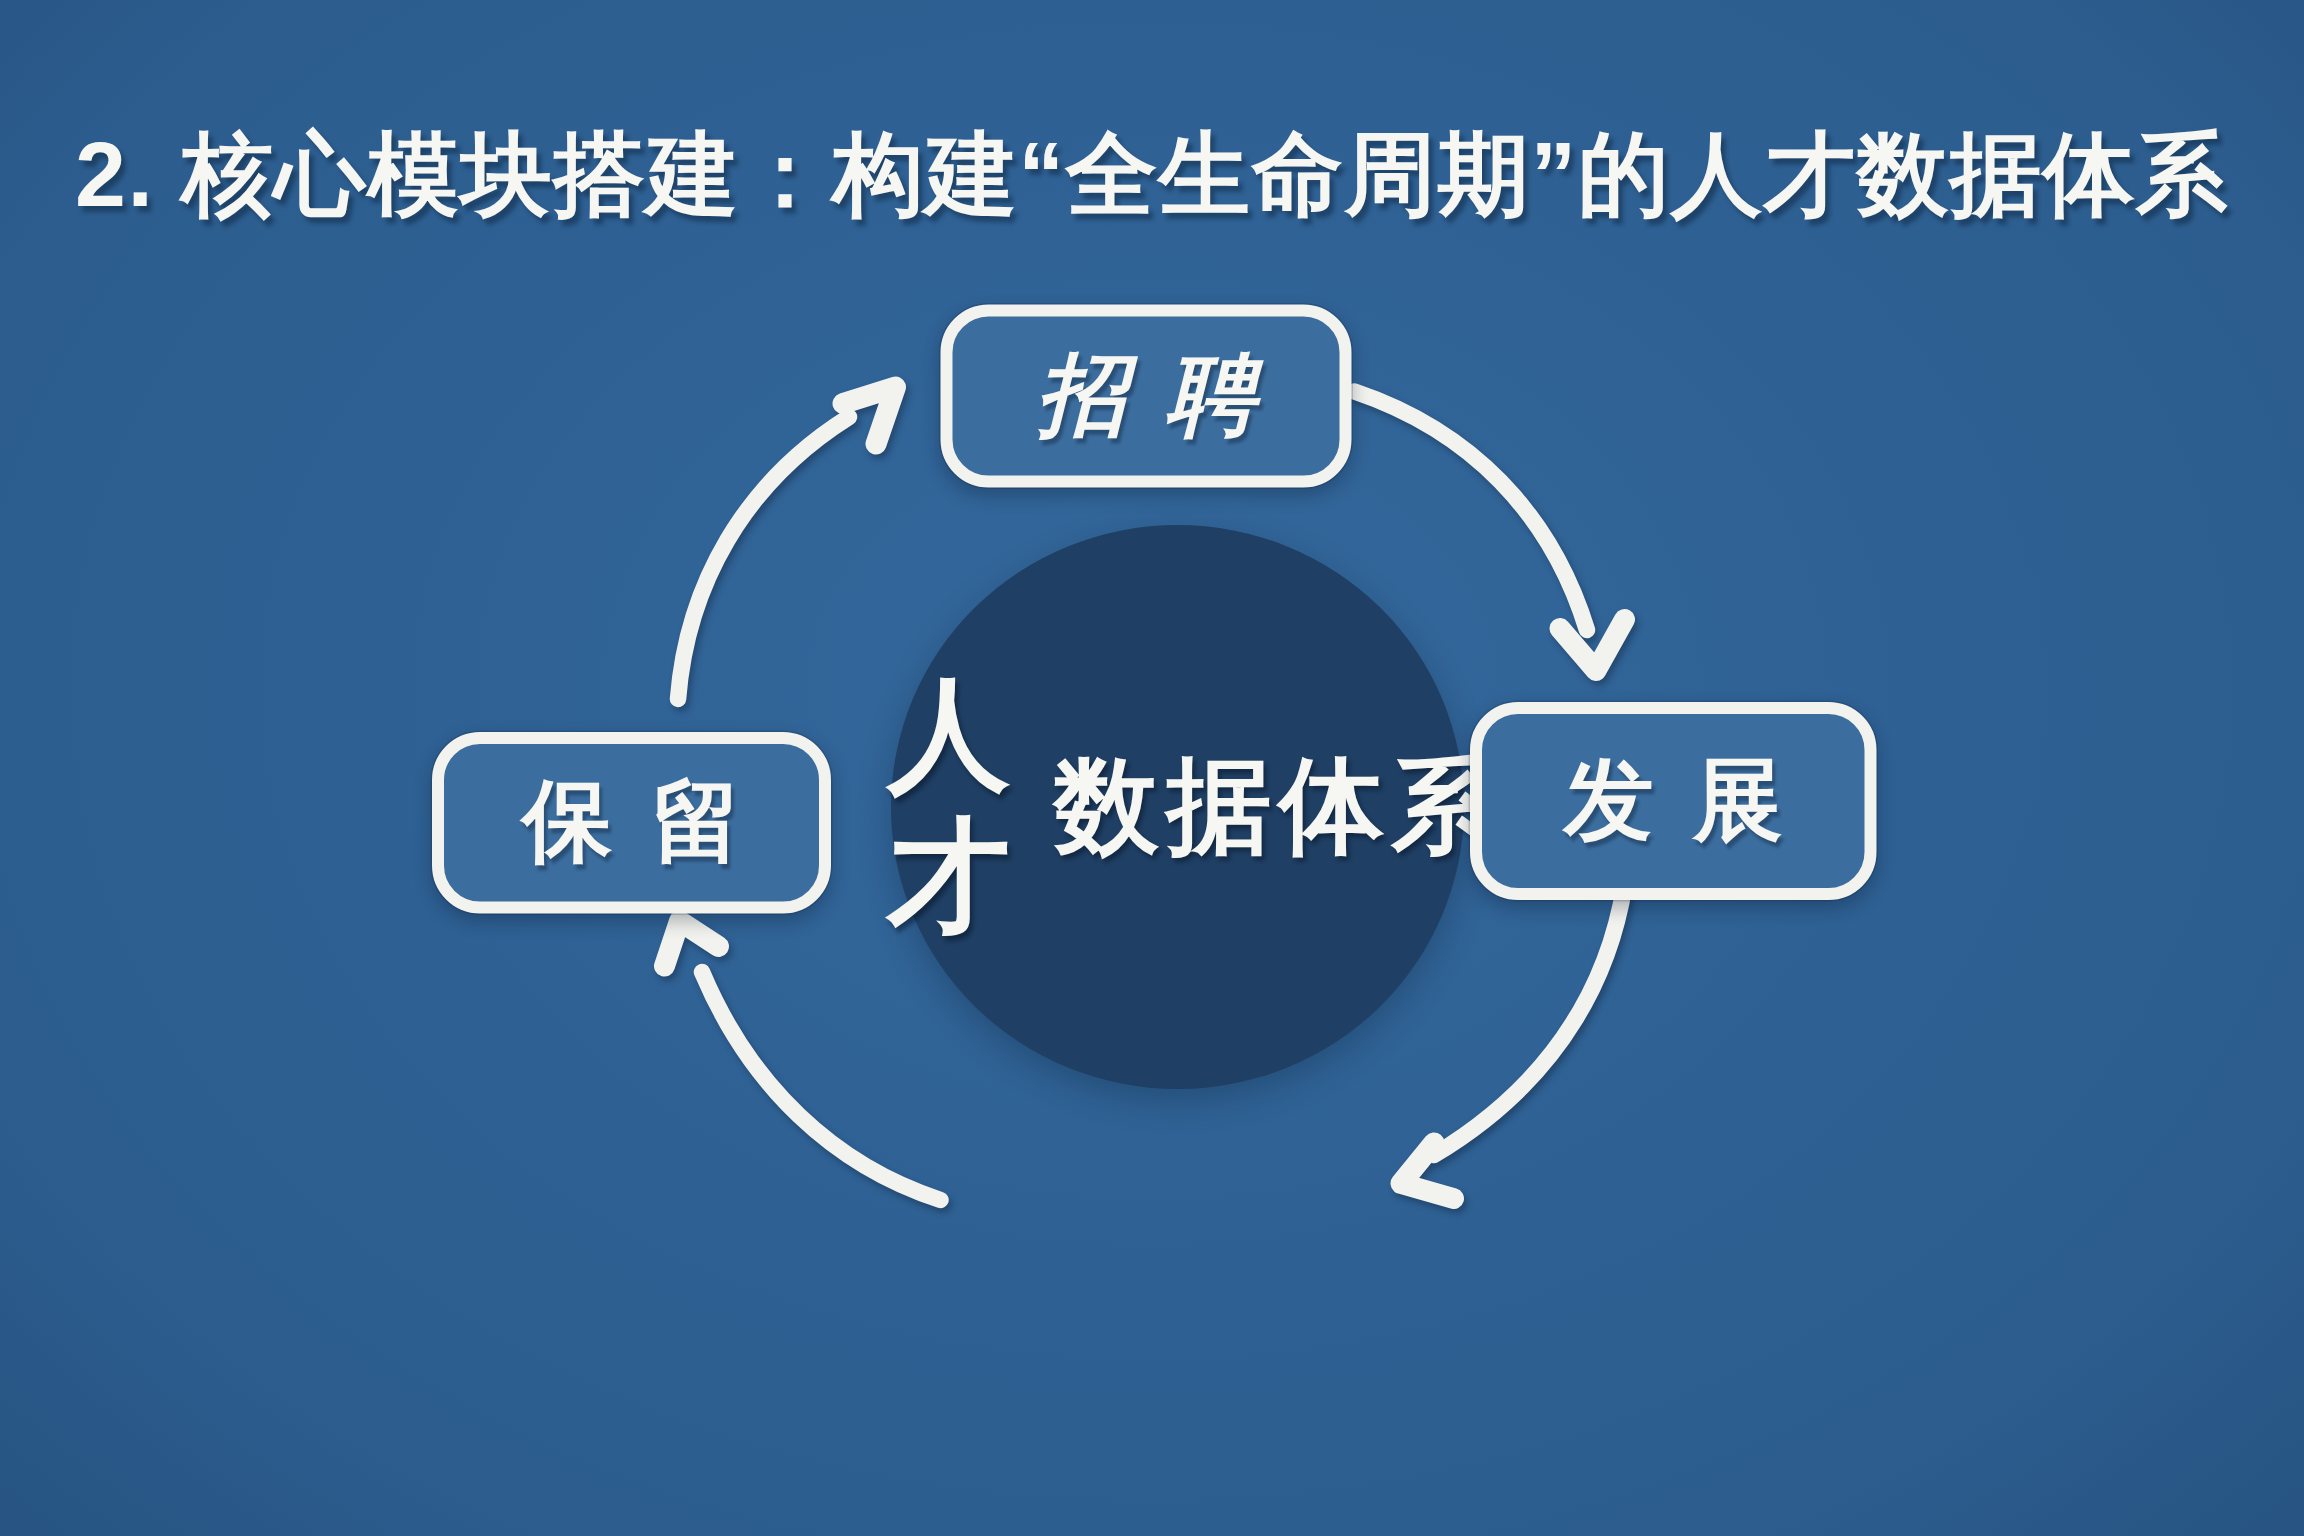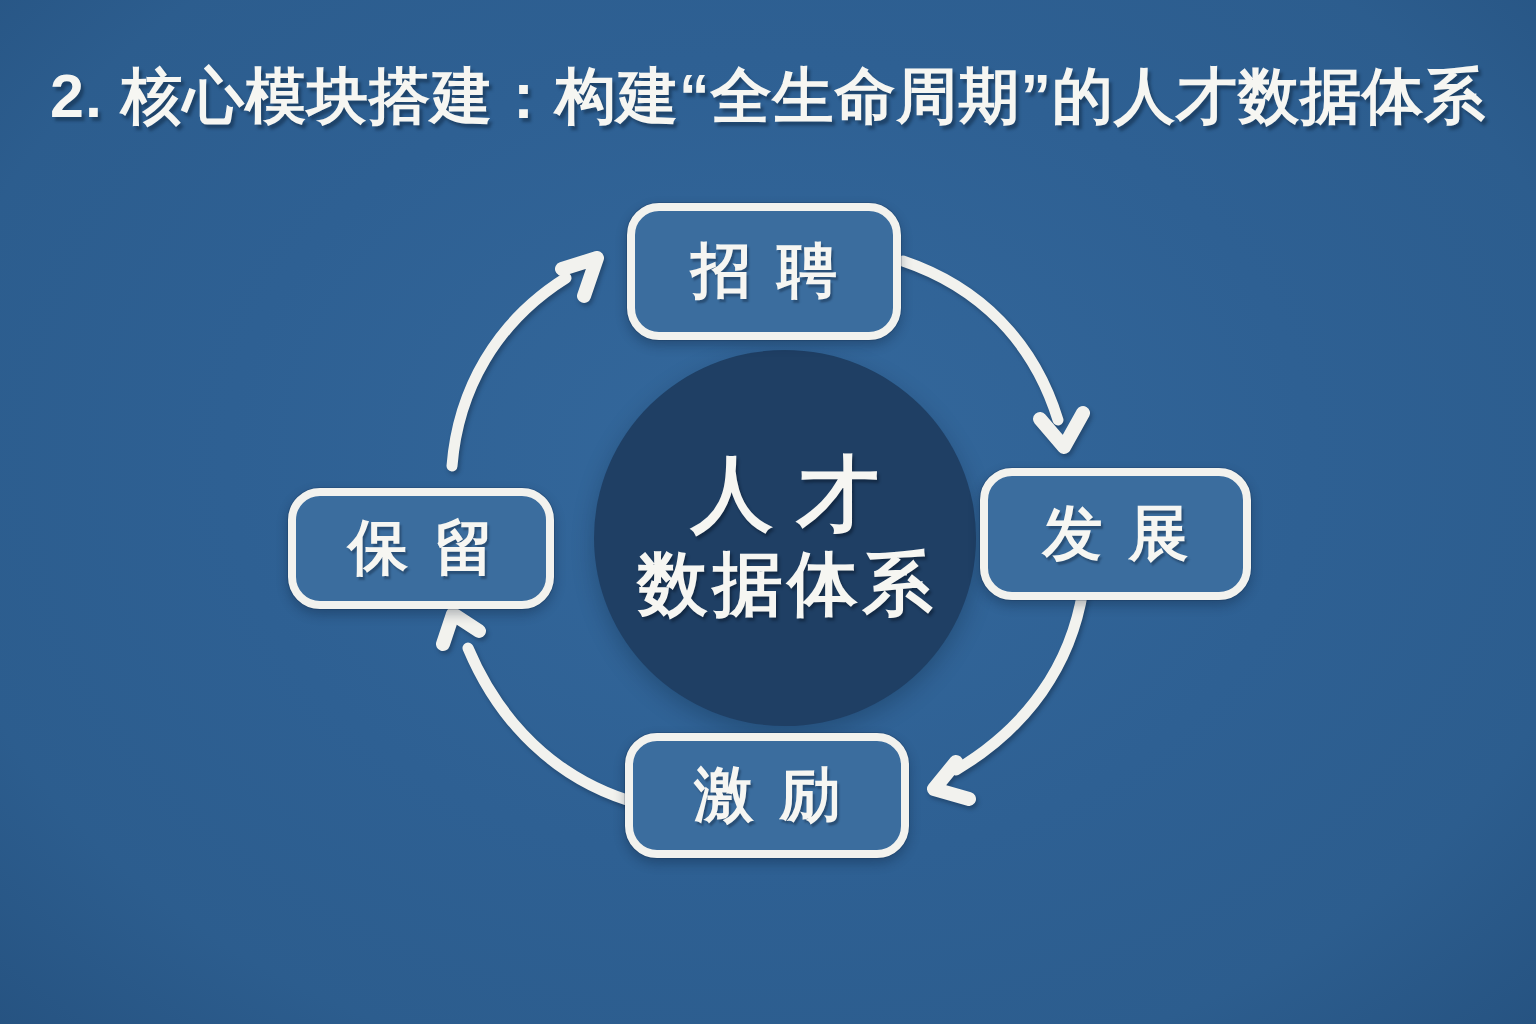--- a/index.html
+++ b/index.html
@@ -14,21 +14,21 @@
   *{margin:0;padding:0;box-sizing:border-box;}
   html,body{width:1536px;height:1024px;overflow:hidden;}
   body{
     font-family:"Liberation Sans","DejaVu Sans",sans-serif;
     background:radial-gradient(ellipse 1200px 900px at 50% 45%,
       var(--bg-center) 0%, var(--bg-mid) 45%, #29588660 70%, var(--bg-edge) 100%),
       var(--bg-mid);
   }
   .slide{position:relative;width:1536px;height:1024px;}
   .title{
-    position:absolute;left:0;top:56px;width:1536px;
+    position:absolute;left:0;top:76px;width:1536px;
     text-align:center;
     font-size:61px;font-weight:800;color:var(--text-white);
     letter-spacing:1px;
     text-shadow:3px 4px 3px rgba(8,24,44,.40);
     white-space:nowrap;
   }
   .arrows{position:absolute;left:0;top:0;
     filter:drop-shadow(2px 3px 2px rgba(8,24,44,.35));}
   .node{
     position:absolute;
@@ -41,21 +41,21 @@
   .node-label{
     font-size:60px;font-weight:800;color:var(--text-white);
     letter-spacing:26px;padding-left:26px;
     text-shadow:2px 3px 2px rgba(8,24,44,.35);
     white-space:nowrap;
   }
   .hub{
     position:absolute;left:594px;top:350px;width:382px;height:376px;
     border-radius:50%;
     background:var(--circle-fill);
-    display:flex;flex-direction:column;align-items:center;justify-content:center;
+    display:flex;flex-direction:row;align-items:center;justify-content:center;
     box-shadow:0 8px 22px rgba(5,18,36,.25);
   }
   .hub-line1{
     font-size:82px;font-weight:800;color:var(--text-white);
     letter-spacing:24px;padding-left:24px;line-height:1.15;
     text-shadow:2px 3px 3px rgba(5,15,30,.45);
   }
   .hub-line2{
     font-size:70px;font-weight:800;color:var(--text-white);
     letter-spacing:5px;padding-left:5px;line-height:1.25;
@@ -89,29 +89,26 @@
         <path d="M 443 644 L 453 614 L 479 631" stroke-width="14"></path>
       </g>
     </g>
   </svg>
 
   <div class="hub">
     <div class="hub-line1">人才</div>
     <div class="hub-line2">数据体系</div>
   </div>
 
-  <div class="node" style="left:627px;top:203px;width:274px;height:137px;">
+  <div class="node" style="left:627px;top:203px;width:274px;height:122px;font-style:italic;">
     <span class="node-label">招聘</span>
   </div>
 
   <div class="node" style="left:980px;top:468px;width:271px;height:132px;">
     <span class="node-label">发展</span>
   </div>
 
-  <div class="node" style="left:625px;top:733px;width:284px;height:125px;">
-    <span class="node-label">激励</span>
-  </div>
 
   <div class="node" style="left:288px;top:488px;width:266px;height:121px;">
     <span class="node-label">保留</span>
   </div>
 
 </div>
 
 </body></html>

